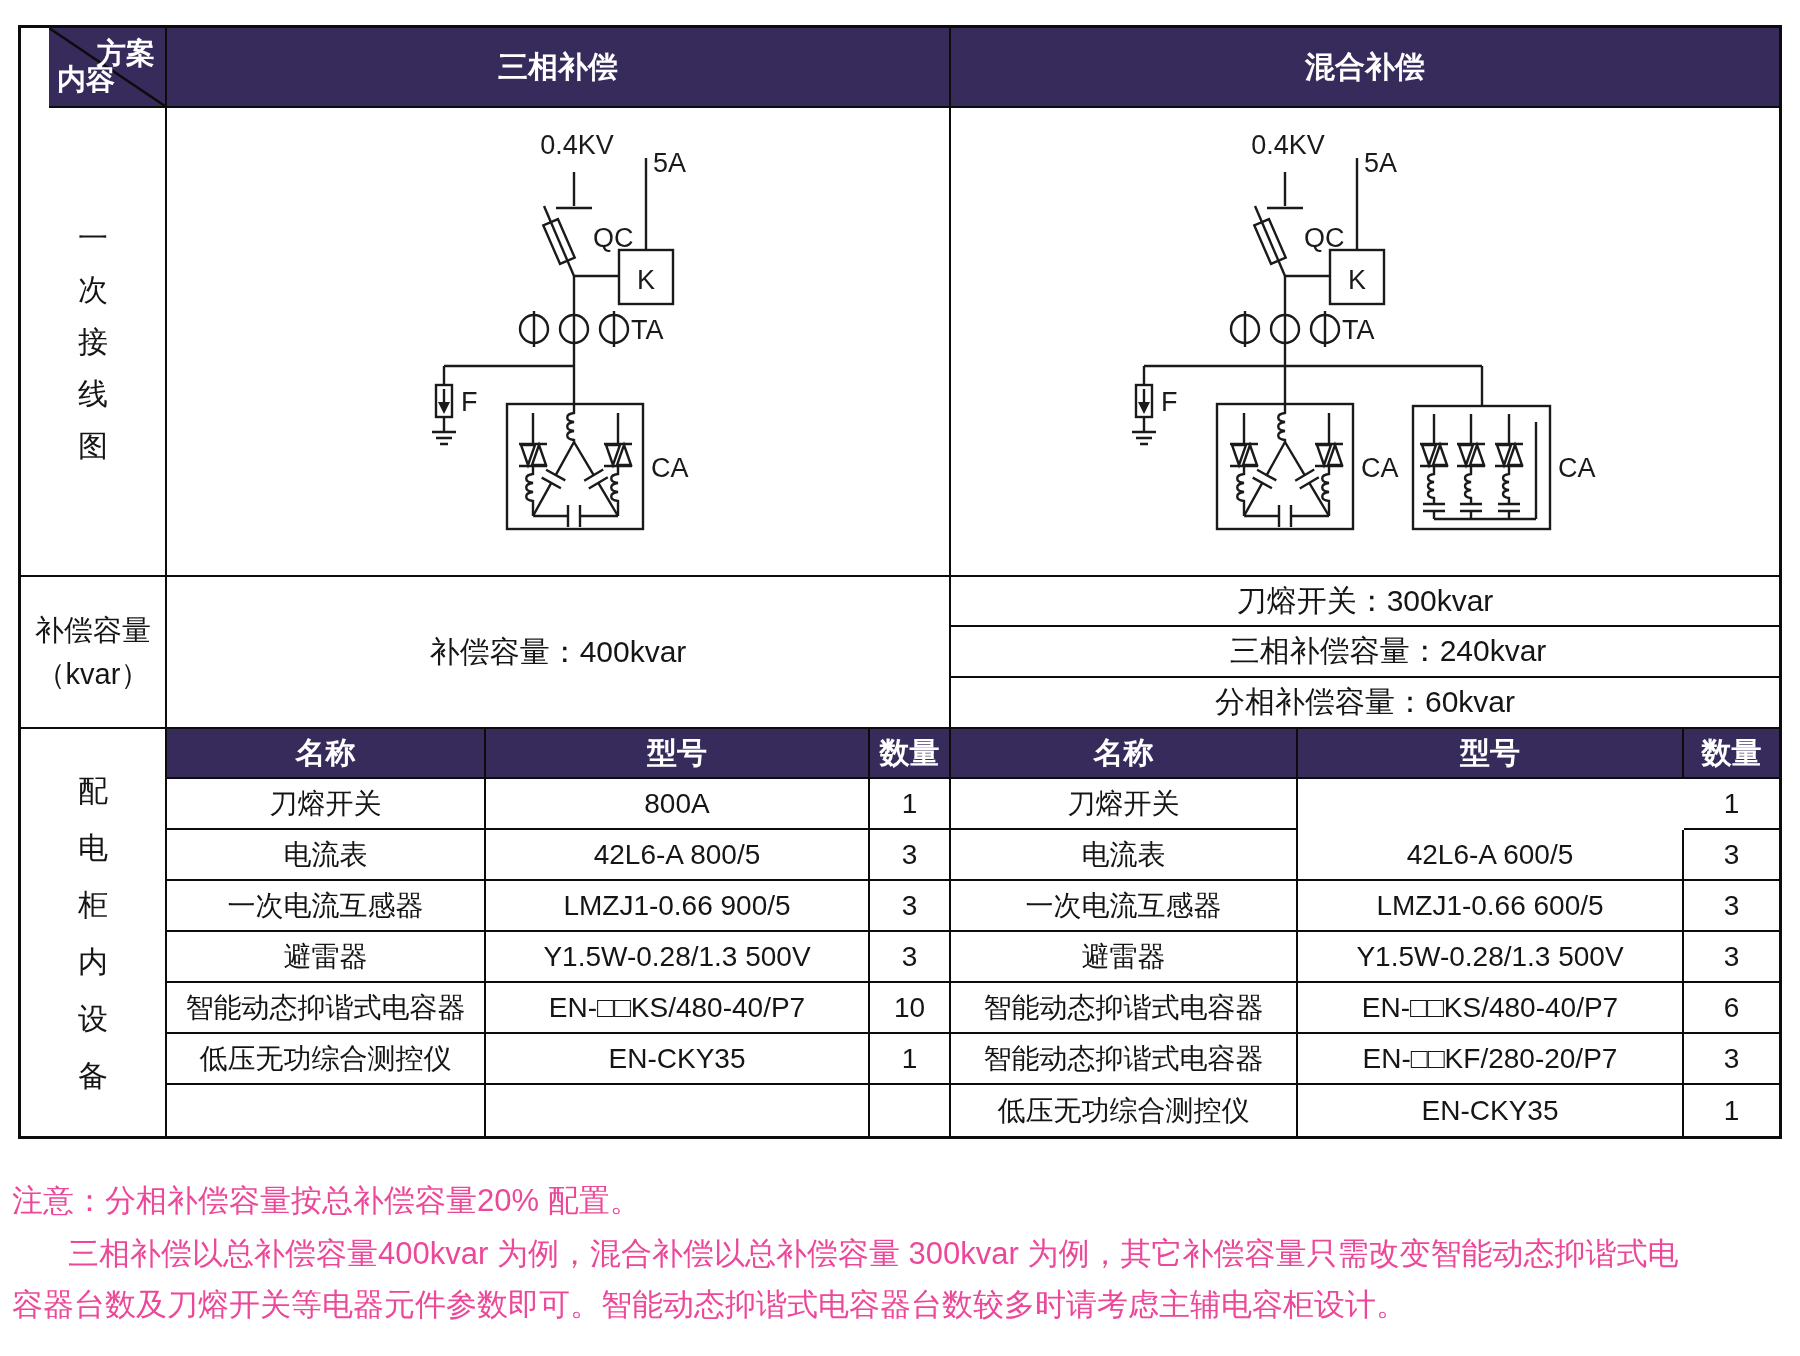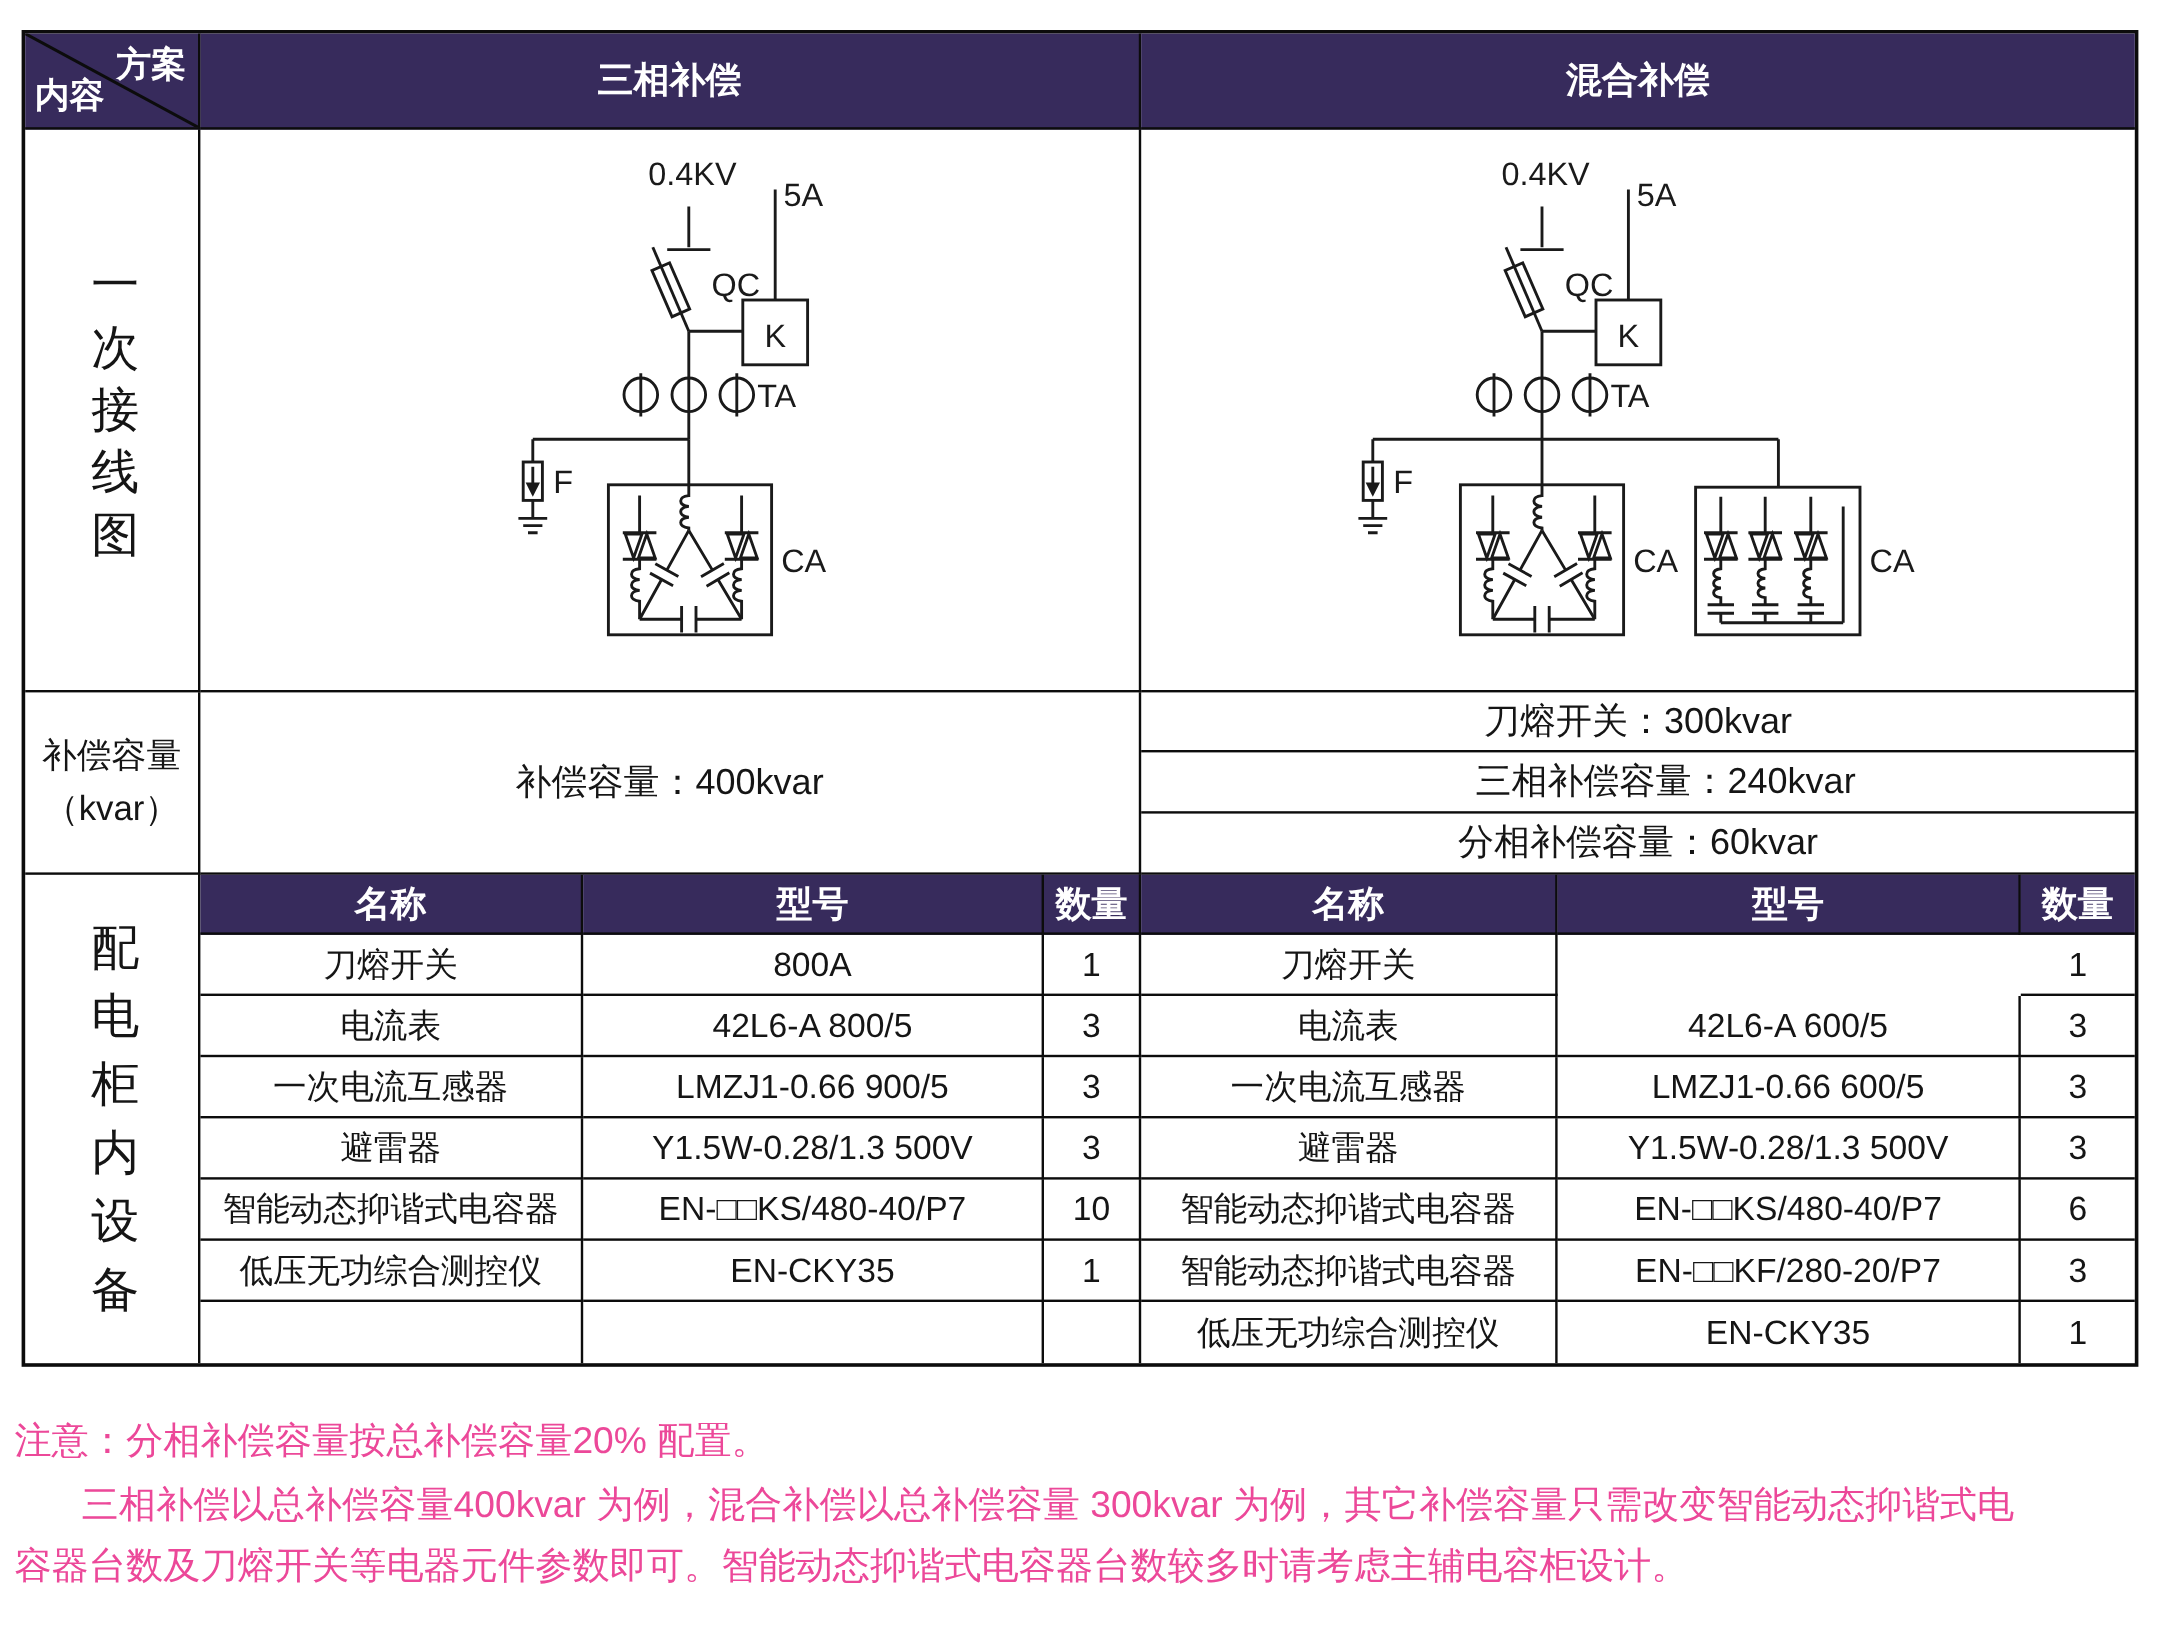--- a/index.html
+++ b/index.html
@@ -12,38 +12,38 @@
   .c{border-right:2px solid #0c0c0c;border-bottom:2px solid #0c0c0c;
      display:flex;align-items:center;justify-content:center;
      font-size:28px;box-sizing:border-box;min-width:0;min-height:0;}
   .nr{border-right:none!important;}
   .nb{border-bottom:none!important;}
   .hd{background:#372b5c;color:#ffffff;font-weight:700;font-size:30px;}
   .corner{position:relative;padding:0;}
   .corner .diag-line{position:absolute;inset:0;width:100%;height:100%;}
   .corner .tr{position:absolute;top:6px;right:10px;color:#fff;font-weight:700;font-size:29px;}
   .corner .bl{position:absolute;bottom:6px;left:8px;color:#fff;font-weight:700;font-size:29px;}
-  .vtext{width:34px;word-break:break-all;text-align:center;font-size:40px;}
+  .vtext{width:34px;word-break:break-all;text-align:center;font-size:30px;}
   .vt5{line-height:52px;}
   .vt6{line-height:57px;}
   .cap2{text-align:center;font-size:29px;line-height:44px;}
   .big{font-size:30px;}
   .diagcell{position:relative;}
   .diagcell svg{position:absolute;}
   svg text{font-family:"Liberation Sans","DejaVu Sans",sans-serif;font-size:27px;fill:#1a1a1a;}
   .note{position:absolute;left:12px;font-size:31px;color:#ec4899;white-space:nowrap;}
 </style>
 </head>
 <body>
 
 <div class="page">
 
   <div class="tbl">
 
-    <div class="c hd corner" style="grid-row:1;grid-column:1;">
+    <div class="c hd corner" style="grid-row:1;grid-column:1;margin-left:28px;">
       <svg class="diag-line" viewBox="0 0 100 100" preserveAspectRatio="none">
         <line x1="0" y1="0" x2="100" y2="100" stroke="#0c0c0c" stroke-width="2.5" vector-effect="non-scaling-stroke"></line>
       </svg>
       <span class="tr">方案</span>
       <span class="bl">内容</span>
     </div>
     <div class="c hd" style="grid-row:1;grid-column:2/5;">三相补偿</div>
     <div class="c hd nr" style="grid-row:1;grid-column:5/8;">混合补偿</div>
 
     <div class="c" style="grid-row:2;grid-column:1;">

